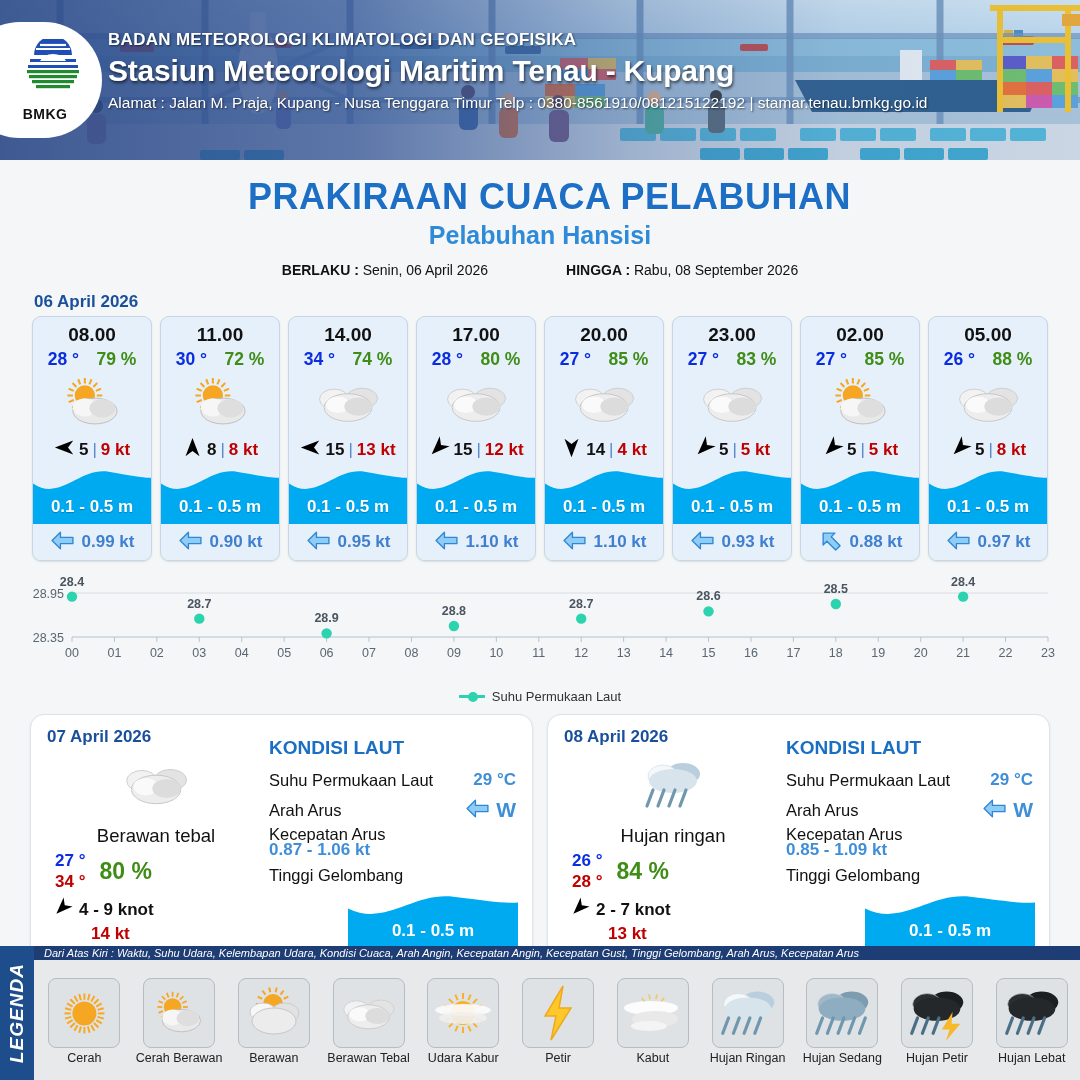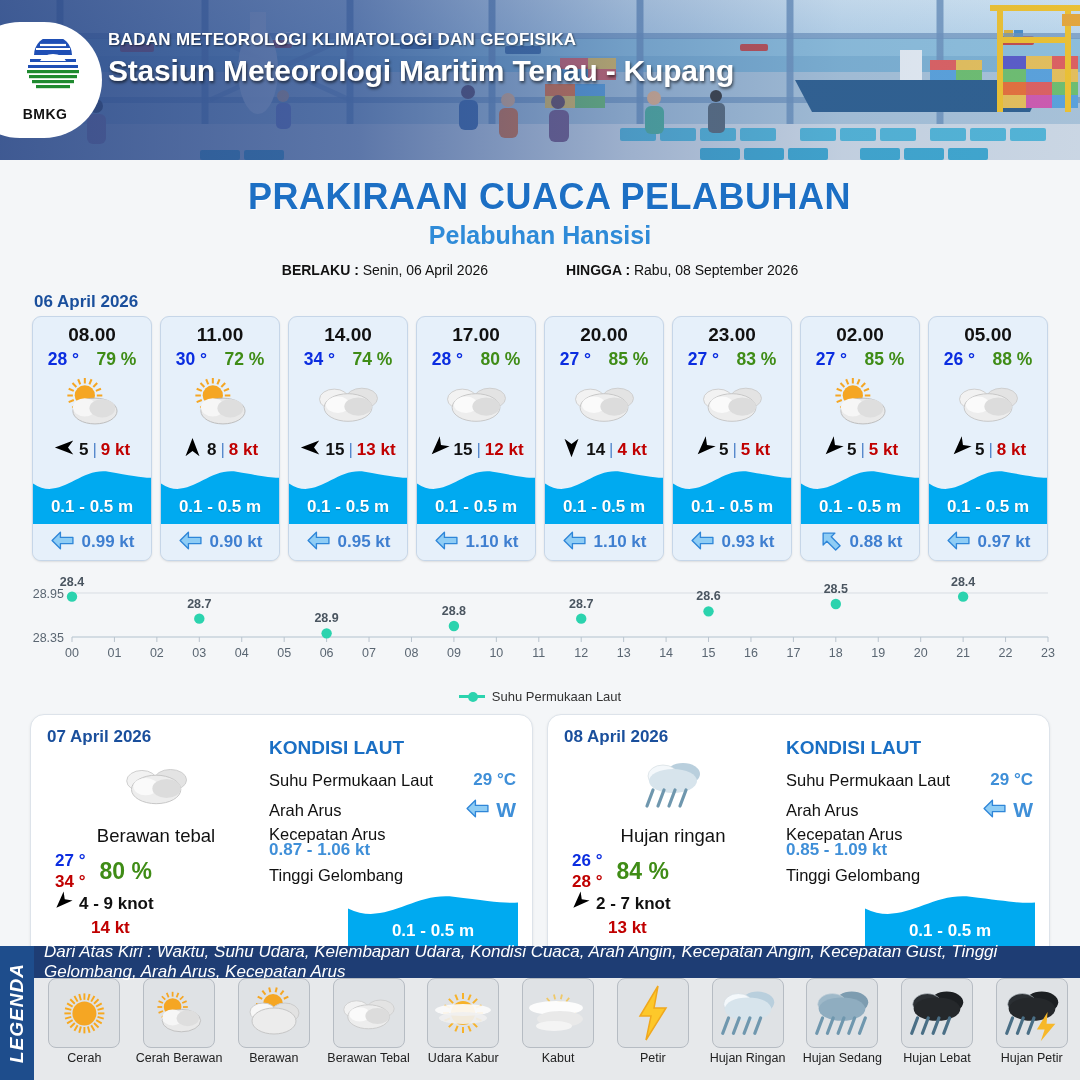--- a/index.html
+++ b/index.html
@@ -139,21 +139,21 @@
   }
   .d-left { width: 218px; position:relative; }
   .d-date { font-size: 17px; font-weight:bold; color:#1a4f9c; }
   .d-icon { height: 72px; display:flex; align-items:center; justify-content:center; margin-top:2px; }
   .d-cond { text-align:center; font-size: 18.5px; color:#111; margin-top: 4px; }
   .d-temps { display:flex; align-items:center; gap: 14px; margin-top: 4px; padding-left: 8px;}
   .d-tcol { display:flex; flex-direction:column; gap:1px; }
   .d-tmin { font-size: 17px; font-weight:bold; color:#0b2de0; }
   .d-tmax { font-size: 17px; font-weight:bold; color:#c00000; }
   .d-hum { font-size: 23px; font-weight:bold; color:#3f8c16; }
-  .d-wind { display:flex; align-items:center; gap:7px; padding-left:6px; }
+  .d-wind { display:flex; align-items:center; gap:7px; margin-top: 6px; padding-left:6px; }
   .d-wind-txt { font-size: 17px; font-weight:bold; color:#111; }
   .d-gust { font-size: 17px; font-weight:bold; color:#c00000; margin: 3px 0 0 44px; }
   .d-right { flex:1; position:relative; padding-left: 4px; }
   .d-rtitle { font-size: 19px; font-weight:bold; color:#1a6fc4; margin: 10px 0 6px; }
   .d-row { display:flex; align-items:center; justify-content:space-between; min-height: 30px; }
   .d-rlabel { font-size: 16.5px; color:#111; }
   .d-rval { font-size: 17px; font-weight:bold; color:#3f8fd8; }
   .d-arrow-val { display:flex; align-items:center; gap:6px; }
   .d-w { font-size: 21px; font-weight:bold; color:#3f8fd8; }
   .d-speed { text-align:left; font-size:17px; font-weight:bold; color:#3f8fd8; margin-top:-4px;}
@@ -171,24 +171,24 @@
   .legend-side {
     position:absolute; left:0; top:0; width: 34px; height:134px;
     background:#1e4d8c; color:#fff;
     display:flex; align-items:center; justify-content:center;
   }
   .legend-side span {
     transform: rotate(-90deg); white-space:nowrap;
     font-size: 19px; font-weight:bold; font-style: italic; letter-spacing:1px;
   }
   .legend-bar {
-    position:absolute; left:34px; top:0; width: 1046px; height: 32px;
+    position:absolute; left:34px; top:0; width: 1046px; height: 14px;
     background:#1e3d74; color:#fff;
     display:flex; align-items:center; padding-left: 10px;
-    font-size: 17px; font-style: italic;
+    font-size: 11px; font-style: italic;
   }
   .legend-items {
     position:absolute; left:36px; top:32px; width: 1044px; height: 100px;
     display:flex; gap: 2px; padding: 0 2px;
   }
   .leg-item { width: 94px; text-align:center; }
   .leg-box {
     width: 72px; height: 70px; margin: 0 auto;
     background:#dfe2e5; border:1px solid #b6bcc3; border-radius: 8px;
     display:flex; align-items:center; justify-content:center;
@@ -357,20 +357,21 @@
         </g>
         <path d="M5,31 h52 v19 a26,26 0 0 1 -52,0 Z" fill="none"></path>
       </svg>
       <div class="logo-word">BMKG</div>
     </div>
   </div>
 
   <div class="hdr-text">
     <div class="hdr-line1">BADAN METEOROLOGI KLIMATOLOGI DAN GEOFISIKA</div>
     <div class="hdr-line2">Stasiun Meteorologi Maritim Tenau - Kupang</div>
+    <div class="hdr-line3">Alamat : Jalan M. Praja, Kupang - Nusa Tenggara Timur Telp : 0380-8561910/081215122192  |  stamar.tenau.bmkg.go.id</div>
   </div>
 </div>
 
 <div class="titles">
   <div class="t-main">PRAKIRAAN CUACA PELABUHAN</div>
   <div class="t-sub">Pelabuhan Hansisi</div>
   <div class="t-valid">
     <div>
       <b>BERLAKU :</b>
       <span class="v">Senin, 06 April 2026</span>
@@ -1071,20 +1072,28 @@
               <line x1="43.93431345515802" y1="19.642431946888745" x2="49.477590650225736" y2="17.346331352698208"></line>
   </g>
   <ellipse cx="31" cy="22" rx="28" ry="6" fill="#fbfbfb" opacity=".92"></ellipse>
   <ellipse cx="31" cy="30" rx="24" ry="6" fill="#f0f0f0" opacity=".9"></ellipse>
 </svg>
         </div>
     <div class="leg-label">Udara Kabur</div>
   </div>
   <div class="leg-item">
     <div class="leg-box">
+          <svg width="42" height="58" viewBox="0 0 42 58">
+  <path d="M26,2 L8,32 H19 L14,56 L34,24 H22 Z" fill="#fdc82a" stroke="#f0a81e" stroke-width="1.5"></path>
+</svg>
+        </div>
+    <div class="leg-label">Petir</div>
+  </div>
+  <div class="leg-item">
+    <div class="leg-box">
           <svg width="64" height="50" viewBox="0 0 64 50">
   <circle cx="32" cy="24" r="11" fill="#f3c24a" opacity=".85"></circle>
   <g stroke="#f3c24a" stroke-width="1.8" opacity=".8">
   <line x1="45" y1="24" x2="50" y2="24"></line>
               <line x1="43.714001277187194" y1="29.637568099638077" x2="48.21938638379765" y2="31.805863522575798"></line>
               <line x1="40.11043475722202" y1="34.15976614144464" x2="43.229832740768956" y2="38.06736850353874"></line>
               <line x1="34.90225150814237" y1="36.67189552448588" x2="36.018502088197124" y2="41.54570149544199"></line>
               <line x1="29.119869530946925" y1="36.676941605972324" x2="28.01212704284959" y2="41.55268837750014"></line>
               <line x1="23.907309723710945" y1="34.17390603908138" x2="20.794736540522848" y2="38.08694682334345"></line>
               <line x1="20.295855971771484" y1="29.658004291840257" x2="15.794262114760517" y2="31.834159788701896"></line>
@@ -1098,28 +1107,20 @@
   </g>
   <ellipse cx="30" cy="20" rx="27" ry="7" fill="#fcfcfc"></ellipse>
   <ellipse cx="34" cy="31" rx="23" ry="8" fill="#e9e9e9"></ellipse>
   <ellipse cx="28" cy="38" rx="18" ry="5" fill="#f4f4f4"></ellipse>
 </svg>
         </div>
     <div class="leg-label">Kabut</div>
   </div>
   <div class="leg-item">
     <div class="leg-box">
-          <svg width="42" height="58" viewBox="0 0 42 58">
-  <path d="M26,2 L8,32 H19 L14,56 L34,24 H22 Z" fill="#fdc82a" stroke="#f0a81e" stroke-width="1.5"></path>
-</svg>
-        </div>
-    <div class="leg-label">Petir</div>
-  </div>
-  <div class="leg-item">
-    <div class="leg-box">
           <svg width="72" height="58" viewBox="0 0 72 58">
     <ellipse cx="46" cy="18" rx="17" ry="11" fill="#b9cfdd"></ellipse>
     <ellipse cx="26" cy="20" rx="15" ry="11" fill="#f4f8fb" stroke="#cfd8de" stroke-width=".6"></ellipse>
     <ellipse cx="36" cy="25" rx="24" ry="12" fill="#d7e4ec"></ellipse>
     <line x1="16" y1="34" x2="10" y2="50" stroke="#6f97ae" stroke-width="3.2" stroke-linecap="round"></line>
             <line x1="27" y1="34" x2="21" y2="50" stroke="#6f97ae" stroke-width="3.2" stroke-linecap="round"></line>
             <line x1="38" y1="34" x2="32" y2="50" stroke="#6f97ae" stroke-width="3.2" stroke-linecap="round"></line>
             <line x1="49" y1="34" x2="43" y2="50" stroke="#6f97ae" stroke-width="3.2" stroke-linecap="round"></line>
 
   </svg>
@@ -1144,34 +1145,34 @@
   </div>
   <div class="leg-item">
     <div class="leg-box">
           <svg width="72" height="58" viewBox="0 0 72 58">
     <ellipse cx="46" cy="18" rx="17" ry="11" fill="#1c1f22"></ellipse>
     <ellipse cx="26" cy="20" rx="15" ry="11" fill="#2b2f33" stroke="#cfd8de" stroke-width=".6"></ellipse>
     <ellipse cx="36" cy="25" rx="24" ry="12" fill="#25282b"></ellipse>
     <line x1="16" y1="34" x2="10" y2="50" stroke="#4a6f86" stroke-width="3.2" stroke-linecap="round"></line>
             <line x1="27" y1="34" x2="21" y2="50" stroke="#4a6f86" stroke-width="3.2" stroke-linecap="round"></line>
             <line x1="38" y1="34" x2="32" y2="50" stroke="#4a6f86" stroke-width="3.2" stroke-linecap="round"></line>
-            <line x1="49" y1="34" x2="43" y2="50" stroke="#4a6f86" stroke-width="3.2" stroke-linecap="round"></line>
-
+    <path d="M52,28 L41,46 H49 L45,58 L60,40 H51 Z" fill="#f7b82a"></path>
   </svg>
         </div>
-    <div class="leg-label">Hujan Lebat</div>
+    <div class="leg-label">Hujan Petir</div>
   </div>
   <div class="leg-item">
     <div class="leg-box">
           <svg width="72" height="58" viewBox="0 0 72 58">
     <ellipse cx="46" cy="18" rx="17" ry="11" fill="#1c1f22"></ellipse>
     <ellipse cx="26" cy="20" rx="15" ry="11" fill="#2b2f33" stroke="#cfd8de" stroke-width=".6"></ellipse>
     <ellipse cx="36" cy="25" rx="24" ry="12" fill="#25282b"></ellipse>
     <line x1="16" y1="34" x2="10" y2="50" stroke="#4a6f86" stroke-width="3.2" stroke-linecap="round"></line>
             <line x1="27" y1="34" x2="21" y2="50" stroke="#4a6f86" stroke-width="3.2" stroke-linecap="round"></line>
             <line x1="38" y1="34" x2="32" y2="50" stroke="#4a6f86" stroke-width="3.2" stroke-linecap="round"></line>
-    <path d="M52,28 L41,46 H49 L45,58 L60,40 H51 Z" fill="#f7b82a"></path>
+            <line x1="49" y1="34" x2="43" y2="50" stroke="#4a6f86" stroke-width="3.2" stroke-linecap="round"></line>
+
   </svg>
         </div>
-    <div class="leg-label">Hujan Petir</div>
+    <div class="leg-label">Hujan Lebat</div>
   </div>
     </div>
 </div>
 
 </body></html>

